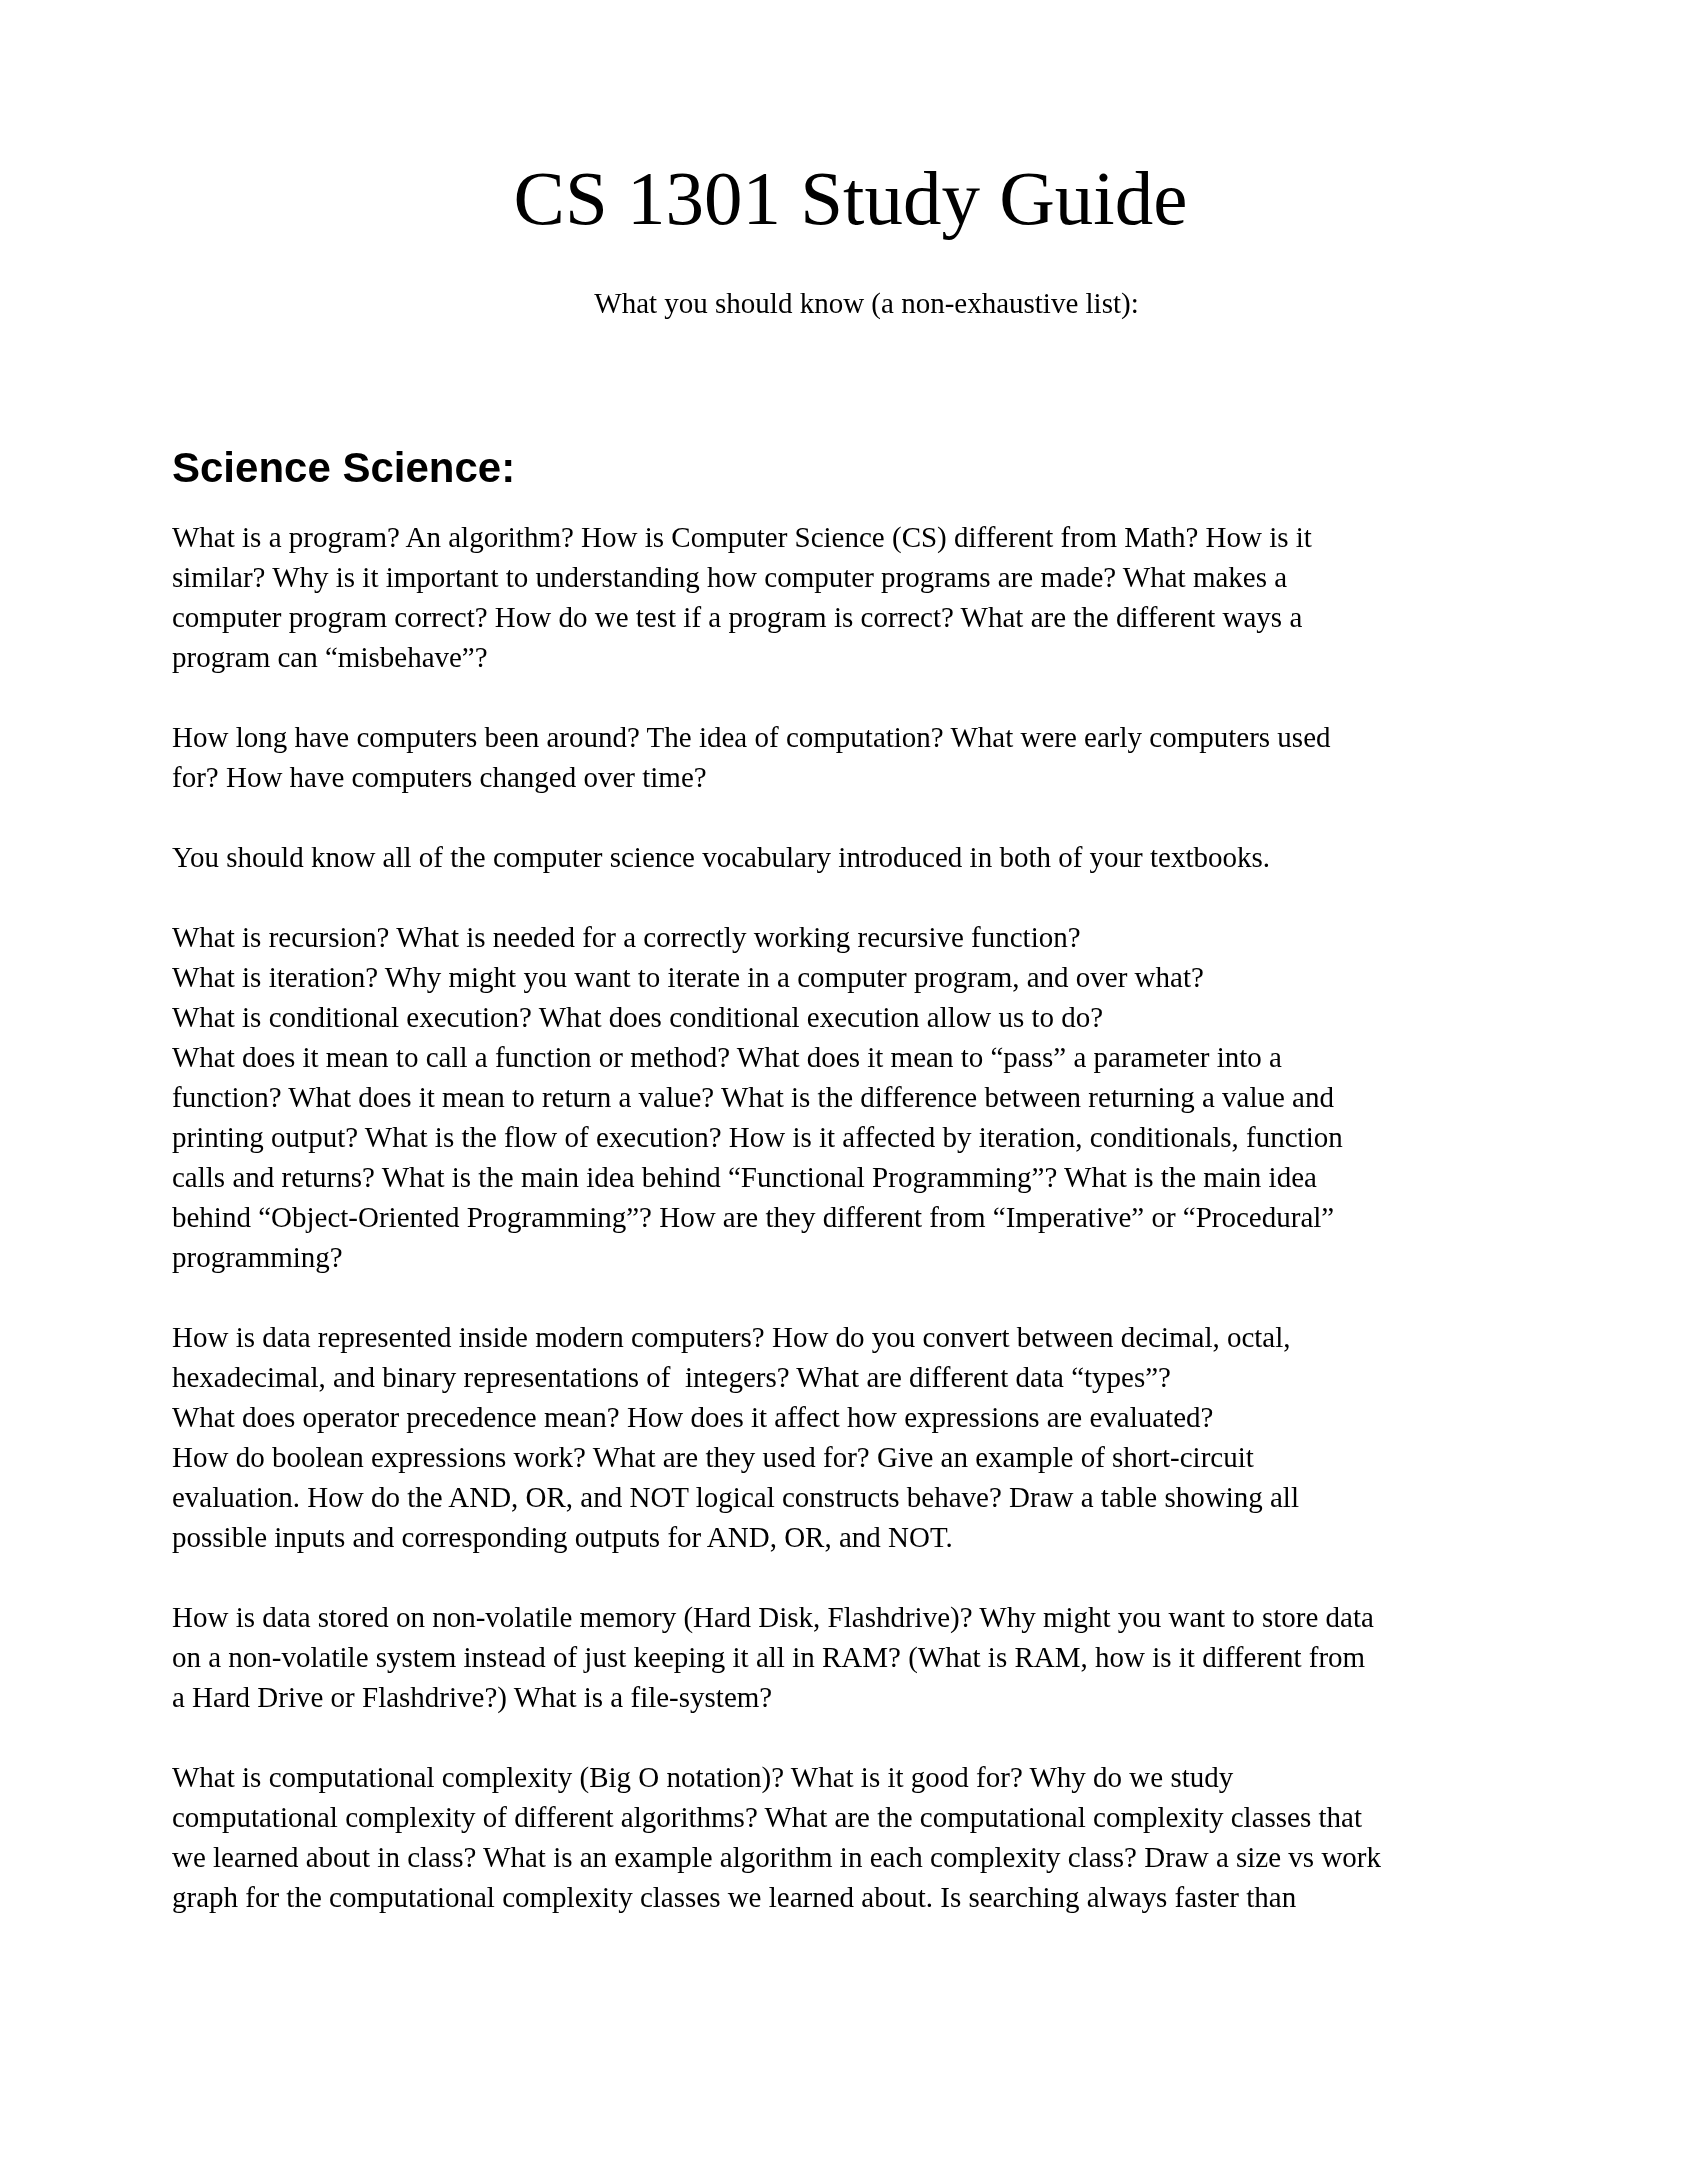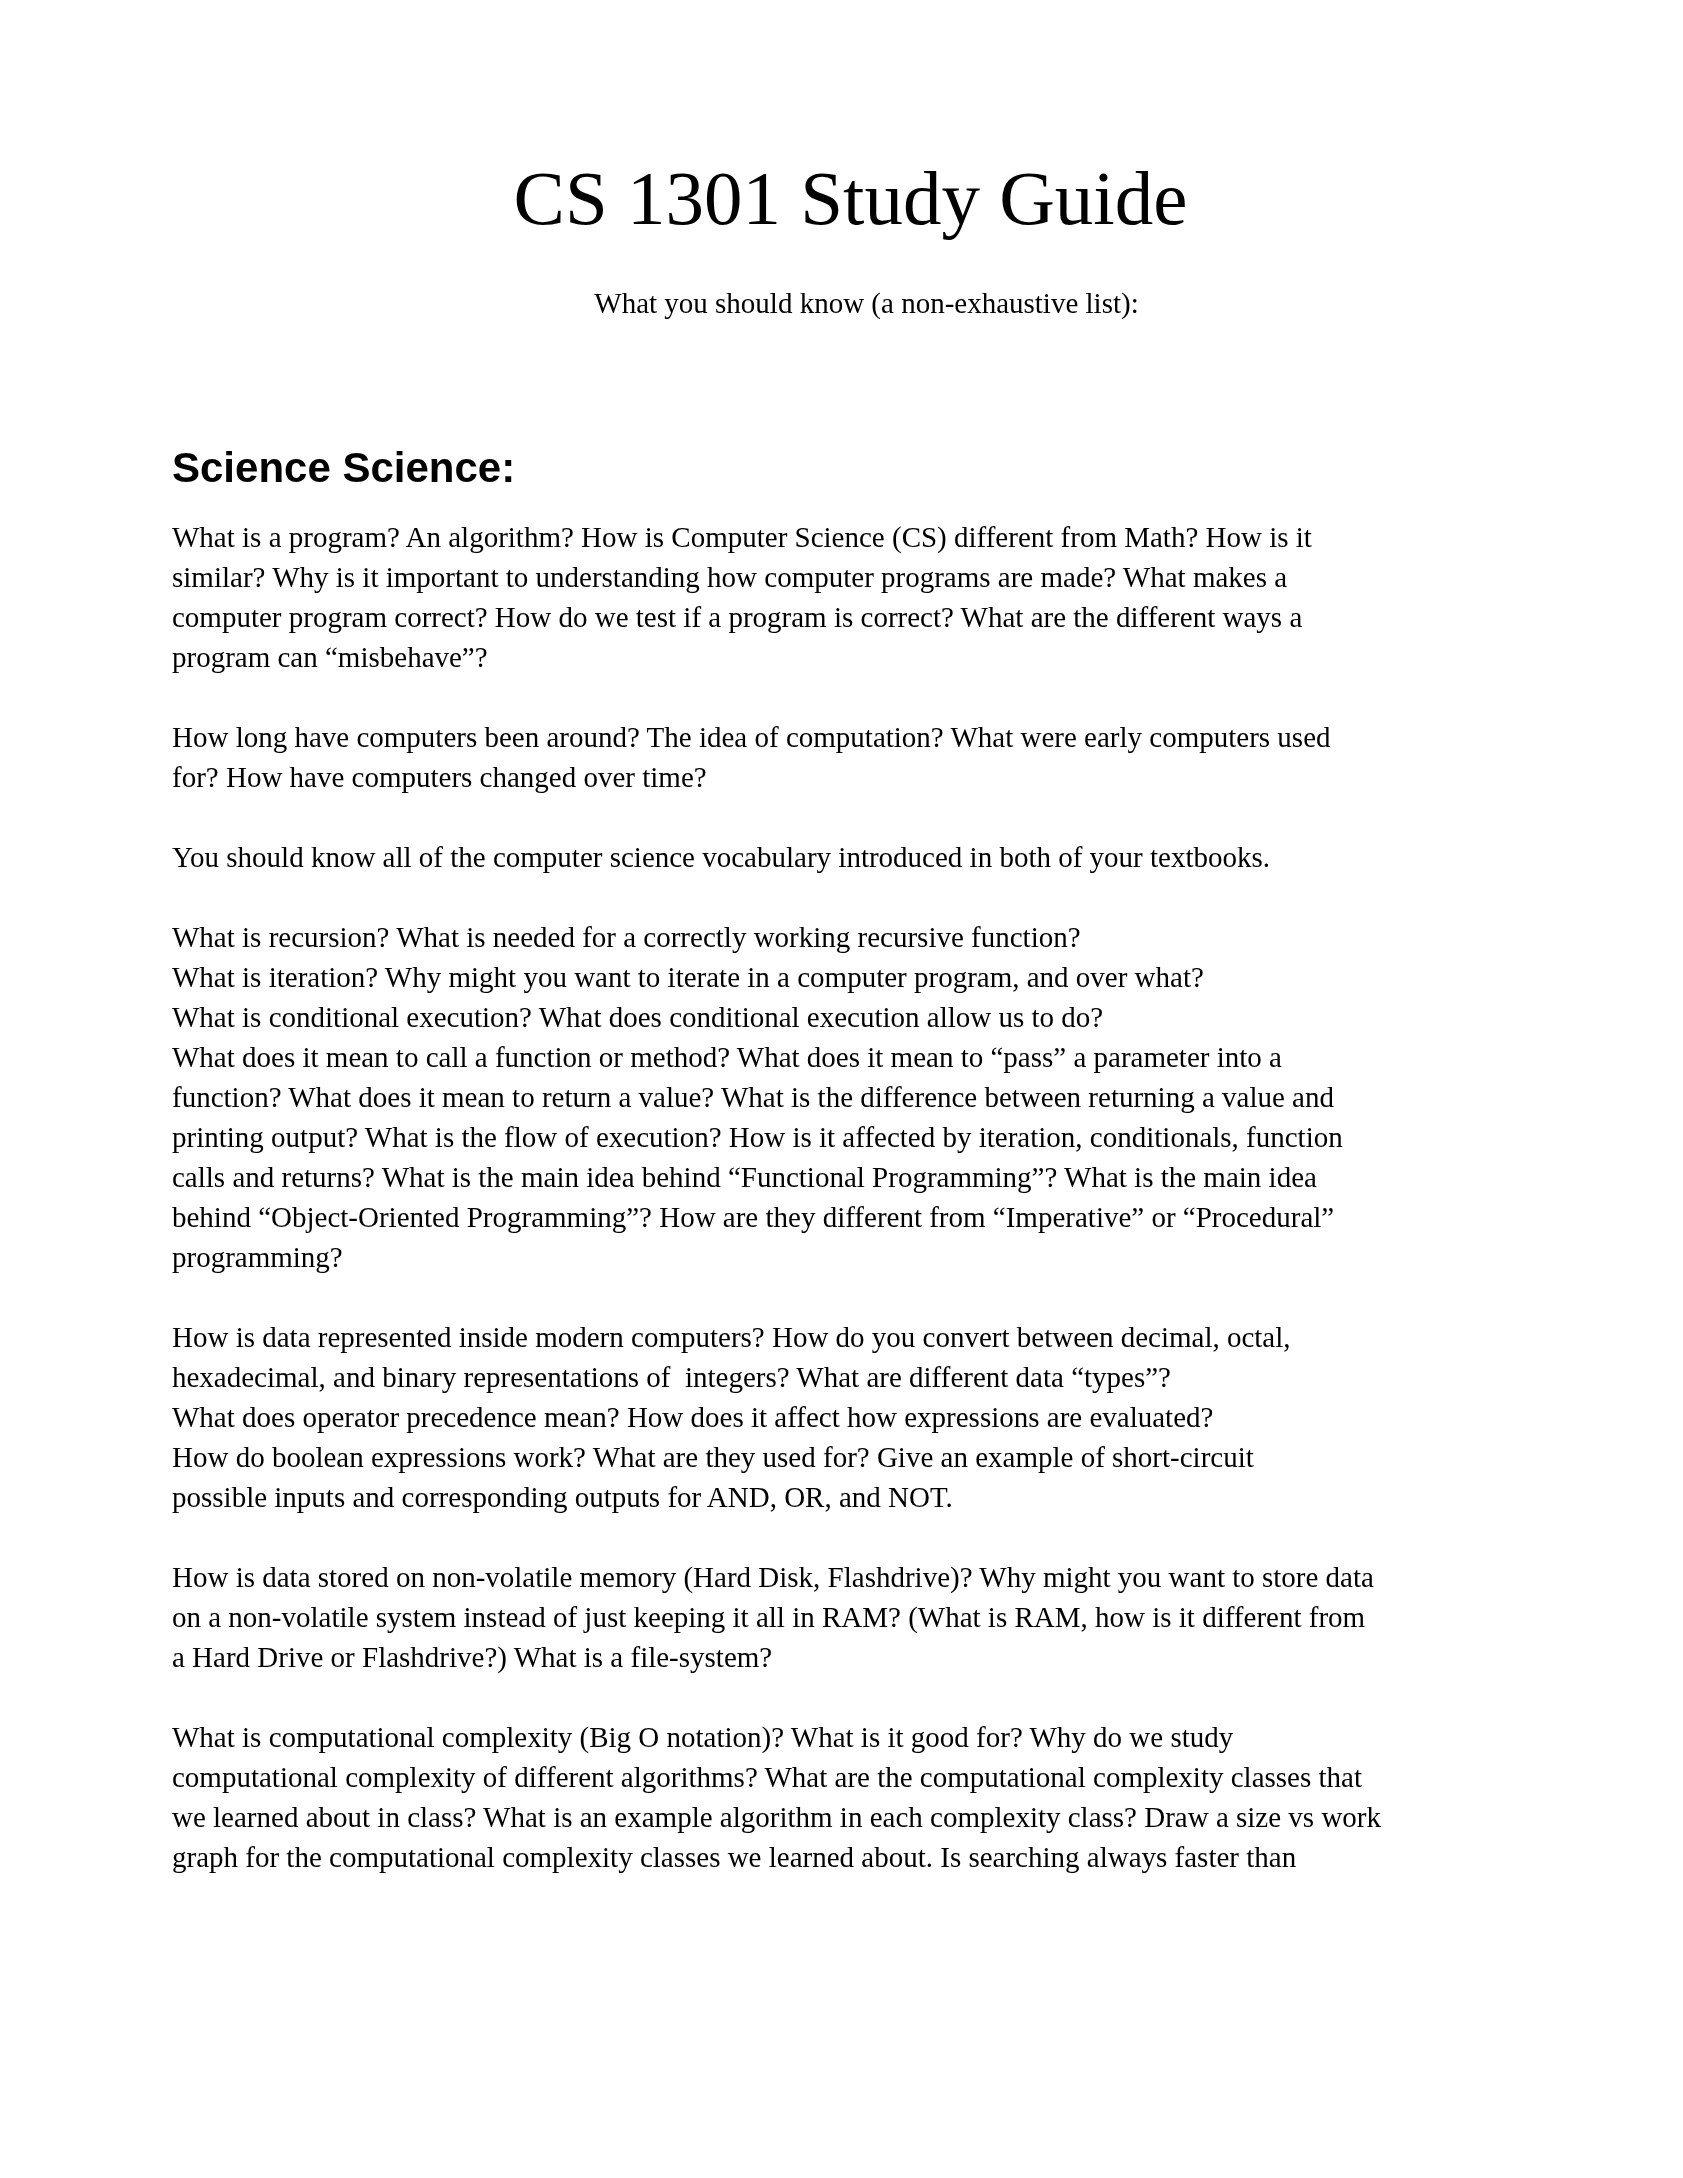--- a/index.html
+++ b/index.html
@@ -125,20 +125,21 @@
       <span class="line">calls and returns? What is the main idea behind “Functional Programming”? What is the main idea</span>
       <span class="line">behind “Object-Oriented Programming”? How are they different from “Imperative” or “Procedural”</span>
       <span class="line">programming?</span>
     </p>
 
     <p class="para">
       <span class="line">How is data represented inside modern computers? How do you convert between decimal, octal,</span>
       <span class="line">hexadecimal, and binary representations of  integers? What are different data “types”?</span>
       <span class="line">What does operator precedence mean? How does it affect how expressions are evaluated?</span>
       <span class="line">How do boolean expressions work? What are they used for? Give an example of short-circuit</span>
+      <span class="line">evaluation. How do the AND, OR, and NOT logical constructs behave? Draw a table showing all</span>
       <span class="line">possible inputs and corresponding outputs for AND, OR, and NOT.</span>
     </p>
 
     <p class="para">
       <span class="line">How is data stored on non-volatile memory (Hard Disk, Flashdrive)? Why might you want to store data</span>
       <span class="line">on a non-volatile system instead of just keeping it all in RAM? (What is RAM, how is it different from</span>
       <span class="line">a Hard Drive or Flashdrive?) What is a file-system?</span>
     </p>
 
     <p class="para">

